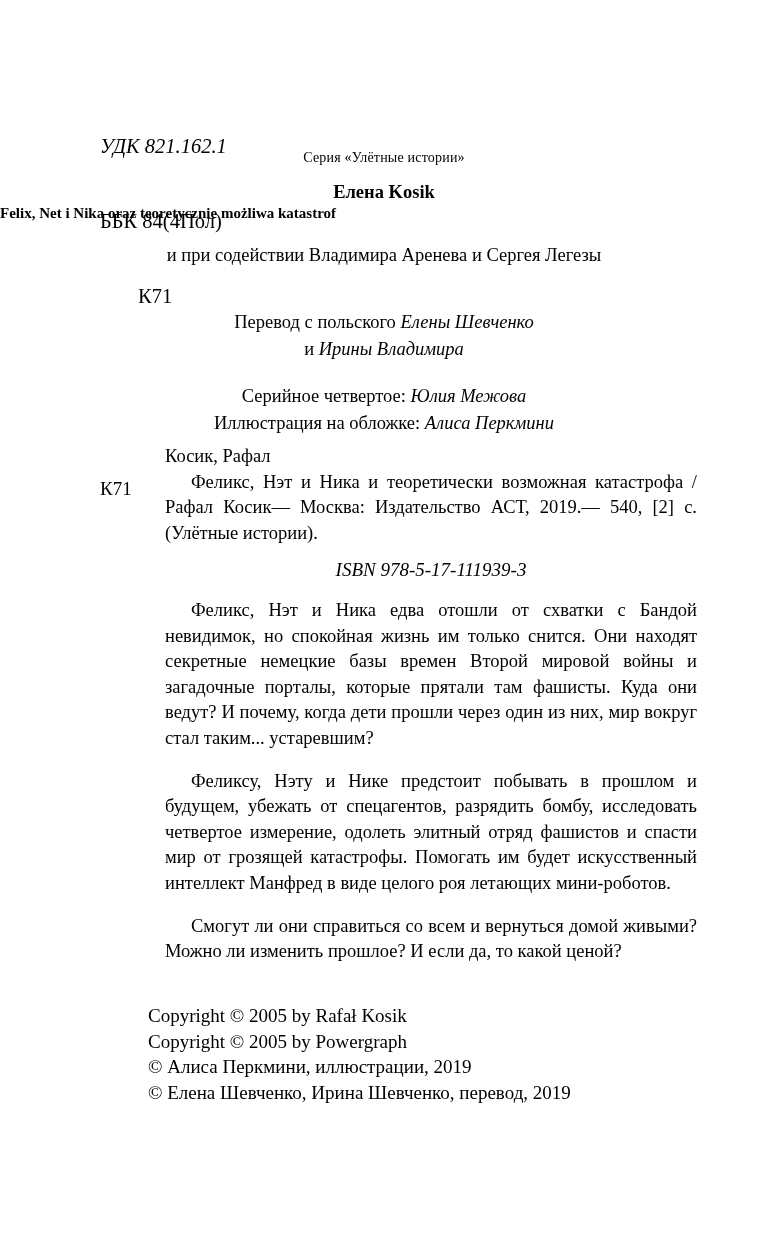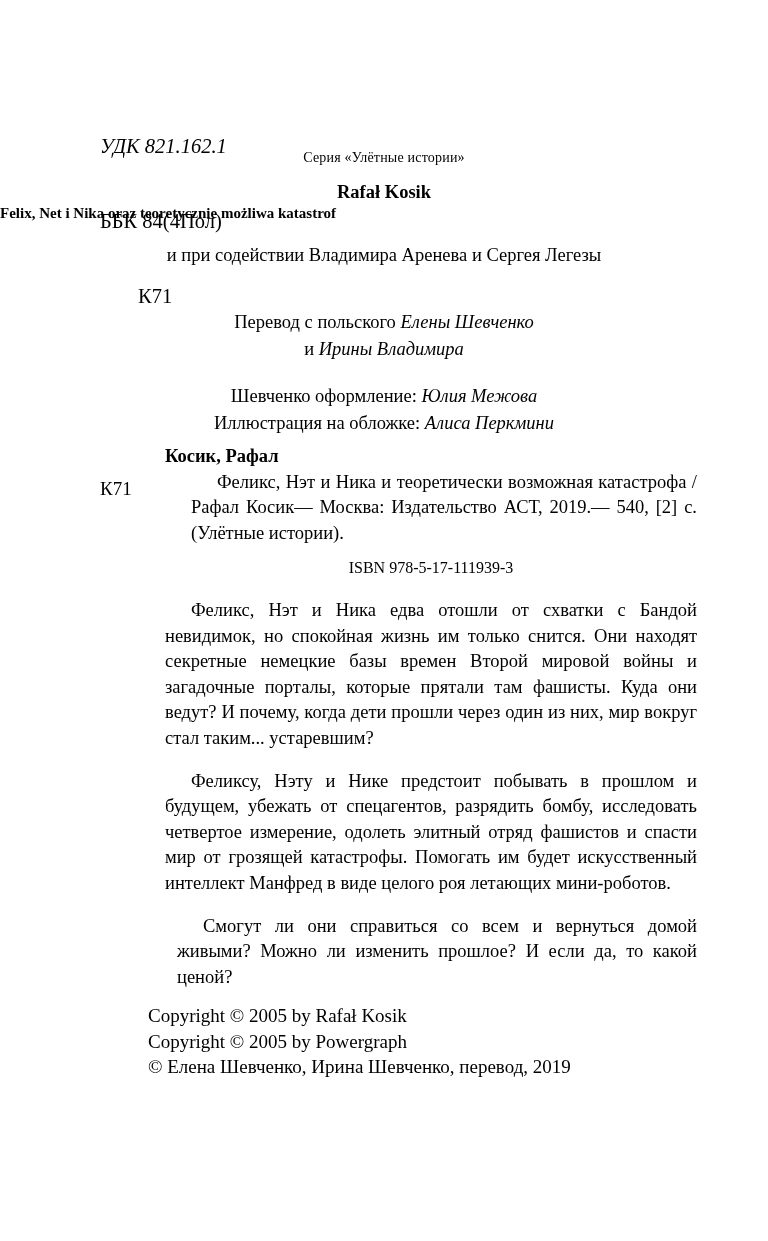--- a/index.html
+++ b/index.html
@@ -105,58 +105,58 @@
   }
   .cip-body {
     position: absolute;
     left: 165px;
     width: 532px;
     top: 444px;
     font-size: 18.5px;
     line-height: 25.5px;
   }
   .cip-author {
-    font-weight: bold;
+    font-weight: normal;
     display: block;
   }
   .cip-desc {
     display: block;
     text-align: justify;
     text-justify: inter-word;
     text-indent: 26px;
-    margin-left: 26px;
   }
 
   
   .isbn {
     position: absolute;
     left: 165px;
     width: 532px;
     top: 559px;
-    font-size: 16px;
-    text-align: center;
+    font-size: 19px;
+    text-align: center;
+    font-style: italic;
   }
 
   
   .annotation {
     position: absolute;
     left: 165px;
     width: 532px;
     top: 598px;
     font-size: 18.5px;
     line-height: 25.6px;
   }
   .annotation p {
     margin: 0 0 17px 0;
     text-align: justify;
     text-justify: inter-word;
     text-indent: 26px;
     hyphens: manual;
   }
-  .annotation p:last-child { margin-bottom: 0; margin-left: 12px; }
+  .annotation p:last-child { margin-bottom: 0; }
 
   
   .copyright {
     position: absolute;
     left: 148px;
     top: 1003px;
     font-size: 19px;
     line-height: 25.5px;
   }
   .copyright div { white-space: nowrap; }
@@ -165,48 +165,49 @@
 <body>
 
 <div class="udk-block">
   <span class="line-udk">УДК 821.162.1</span>
   <span class="line-bbk">ББК 84(4Пол)</span>
   <span class="line-code">К71</span>
 </div>
 
 <div class="series-line">Серия  «Улётные истории»</div>
 
-<div class="orig-author">Rafał Kosik</div>
+<div class="orig-author">Елена Kosik</div>
 <div class="orig-title">Felix, Net i Nika oraz teoretycznie możliwa katastrof</div>
 
 <div class="permission">
   <div>и при содействии Владимира Аренева и Сергея Легезы</div>
 </div>
 
 <div class="translation">
   <div><span>Перевод с польского </span><em>Елены Шевченко</em></div>
   <div><span>и </span><em>Ирины Владимира</em></div>
 </div>
 
 <div class="design">
-  <div><span>Шевченко оформление: </span><em>Юлия Межова</em></div>
+  <div><span>Серийное четвертое: </span><em>Юлия Межова</em></div>
   <div><span>Иллюстрация на обложке: </span><em>Алиса Перкмини</em></div>
 </div>
 
 <div class="cip-shelf">К71</div>
 <div class="cip-body">
   <span class="cip-author">Косик, Рафал</span>
   <span class="cip-desc">Феликс, Нэт и Ника и теоретически возможная катастрофа / Рафал Косик— Москва: Издательство АСТ, 2019.— 540, [2]  с. (Улётные истории).</span>
 </div>
 
 <div class="isbn">ISBN 978-5-17-111939-3</div>
 
 <div class="annotation">
   <p>Феликс, Нэт и Ника едва отошли от схватки с Бандой невидимок, но спокойная жизнь им только снится. Они находят секретные немецкие базы времен Второй мировой войны и загадочные порталы, которые прятали там фашисты. Куда они ведут? И почему, когда дети прошли через один из них, мир вокруг стал таким... устаревшим?</p>
   <p>Феликсу, Нэту и Нике предстоит побывать в прошлом и будущем, убежать от спецагентов, разрядить бомбу, исследовать четвертое измерение, одолеть элитный отряд фашистов и спасти мир от грозящей катастрофы. Помогать им будет искусственный интеллект Манфред в виде целого роя летающих мини-роботов.</p>
   <p>Смогут ли они справиться со всем и вернуться домой живыми? Можно ли изменить прошлое? И если да, то какой ценой?</p>
 </div>
 
 <div class="copyright">
   <div>Copyright © 2005 by Rafał Kosik</div>
   <div>Copyright © 2005 by Powergraph</div>
+  <div>© Алиса Перкмини, иллюстрации, 2019</div>
   <div>© Елена Шевченко, Ирина Шевченко, перевод, 2019</div>
 </div>
 
 </body></html>

